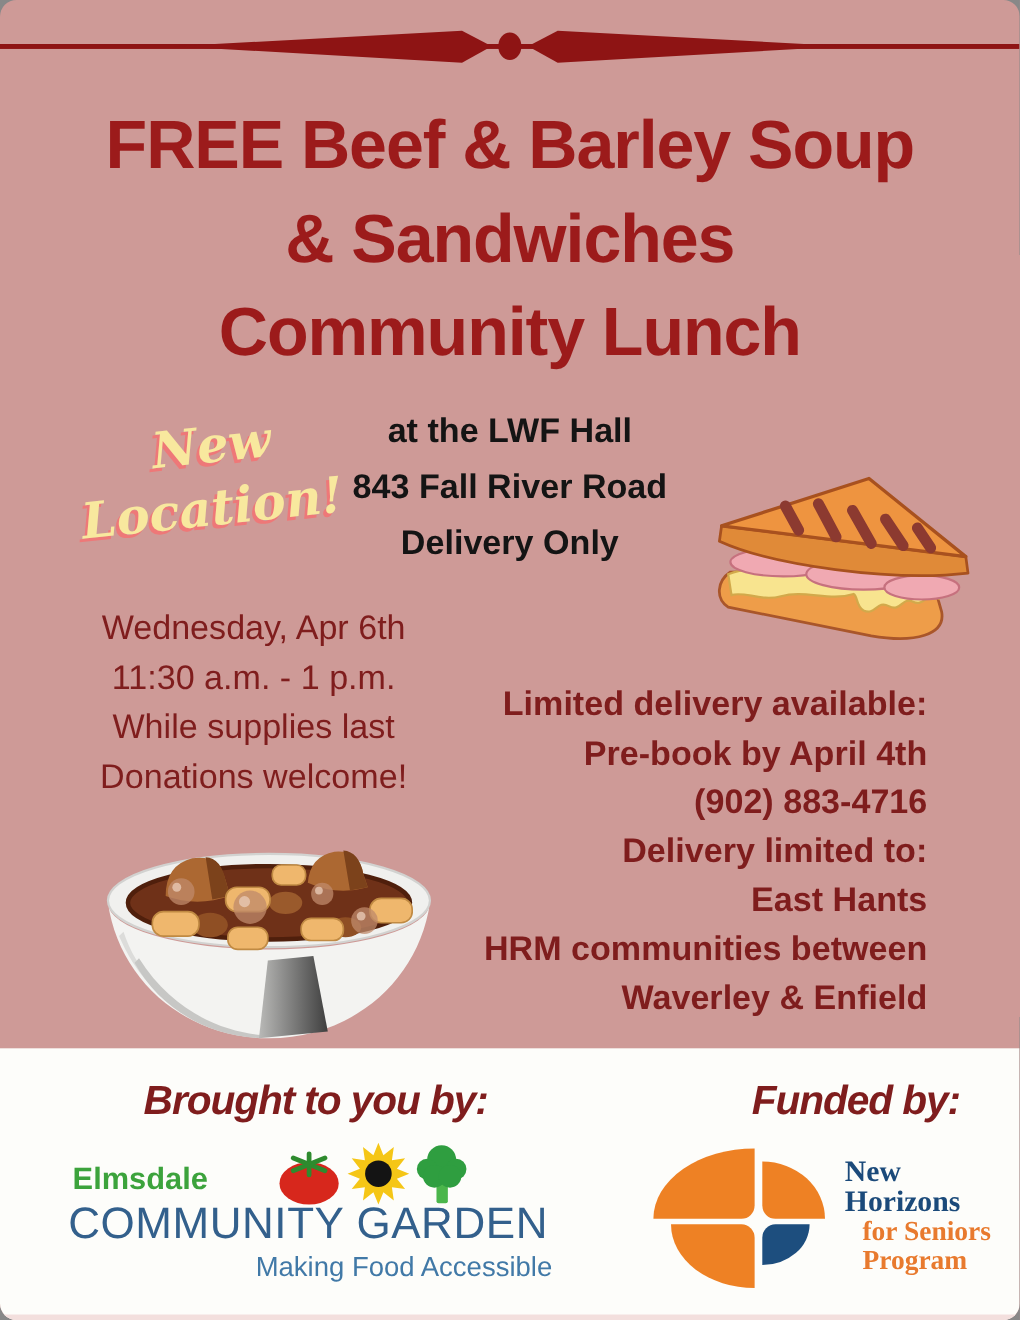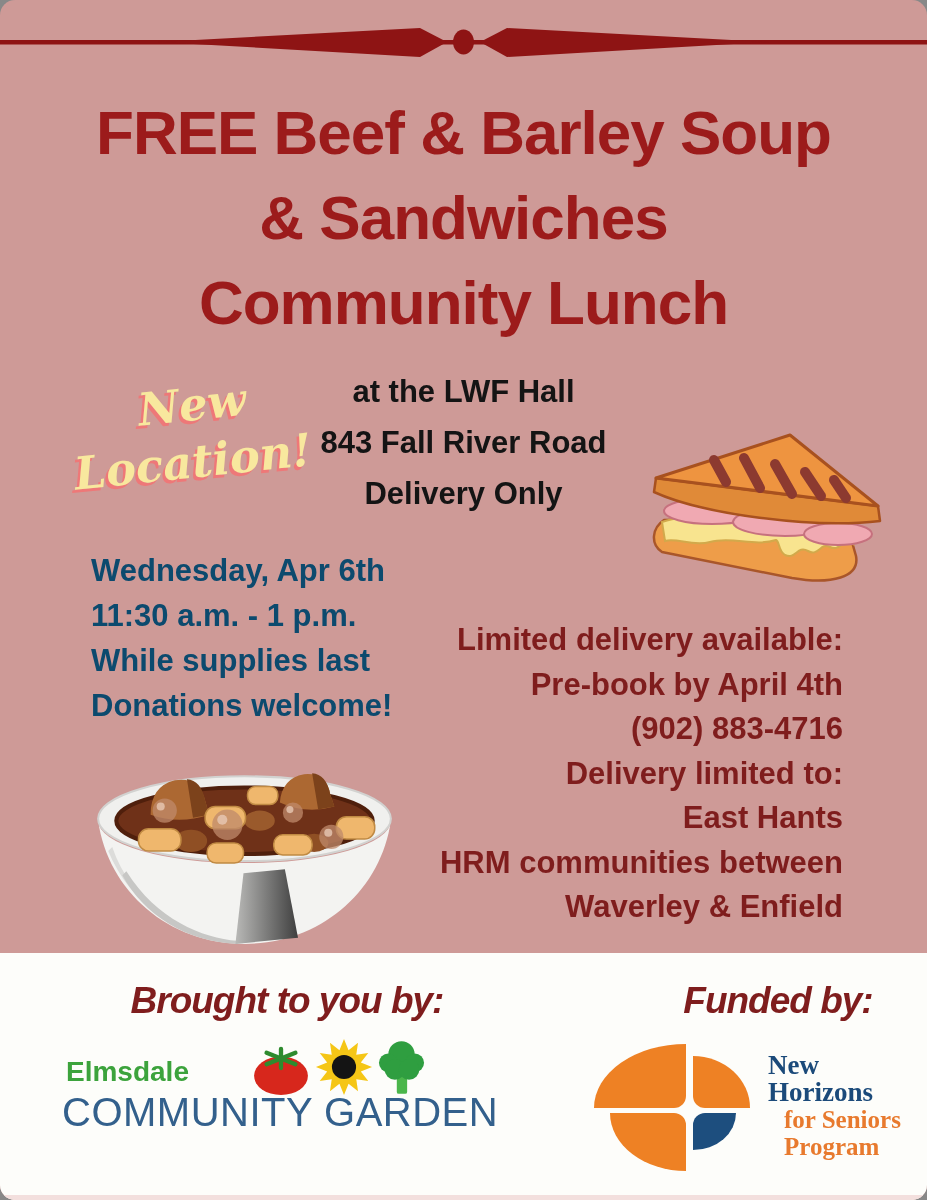--- a/index.html
+++ b/index.html
@@ -19,21 +19,21 @@
            font-family:"DejaVu Serif",serif;font-style:italic;font-weight:bold;
            font-size:45px;line-height:57px;color:#F8E89E;
            text-shadow:-3px 3px 0 #EE7878;}
   .new-loc .l2{margin-left:-10px;}
 
   
   .venue{left:0;top:366px;width:927px;text-align:center;color:#141414;
          font-size:31px;font-weight:bold;line-height:51px;}
 
   
-  .event{left:91px;top:548px;color:#0c4a6e;font-size:31px;font-weight:bold;line-height:45px;text-align:left;}
+  .event{left:91px;top:548px;color:#7f1d1d;font-size:31px;font-weight:normal;line-height:45px;text-align:center;}
 
   
   .delivery{right:84px;top:618px;color:#7f1d1d;font-size:31px;font-weight:bold;line-height:44.5px;text-align:right;}
 
   .sandwich{left:642px;top:428px;width:250px;height:160px;}
   .soup{left:86px;top:750px;width:318px;height:202px;}
 
   
   .footer{left:0;top:953px;width:927px;height:247px;background:#FDFDFA;}
   .foot-strip{left:0;top:1195px;width:927px;height:5px;background:#F3DFDD;}
@@ -192,20 +192,21 @@
         <circle cx="25" cy="16" r="14"></circle>
         <circle cx="11" cy="25" r="10"></circle>
         <circle cx="39" cy="25" r="10"></circle>
         <circle cx="18" cy="32" r="11"></circle>
         <circle cx="33" cy="32" r="11"></circle>
       </g>
     </svg>
   </div>
 
   <div class="abs garden-name">COMMUNITY GARDEN</div>
+  <div class="abs garden-tagline">Making Food Accessible</div>
 
   <div class="abs nh-leaves">
     <div class="petal tl"></div>
     <div class="petal tr"></div>
     <div class="petal bl"></div>
     <div class="petal br"></div>
   </div>
 
   <div class="abs nh-text">
     <div class="nh-navy">New</div>

